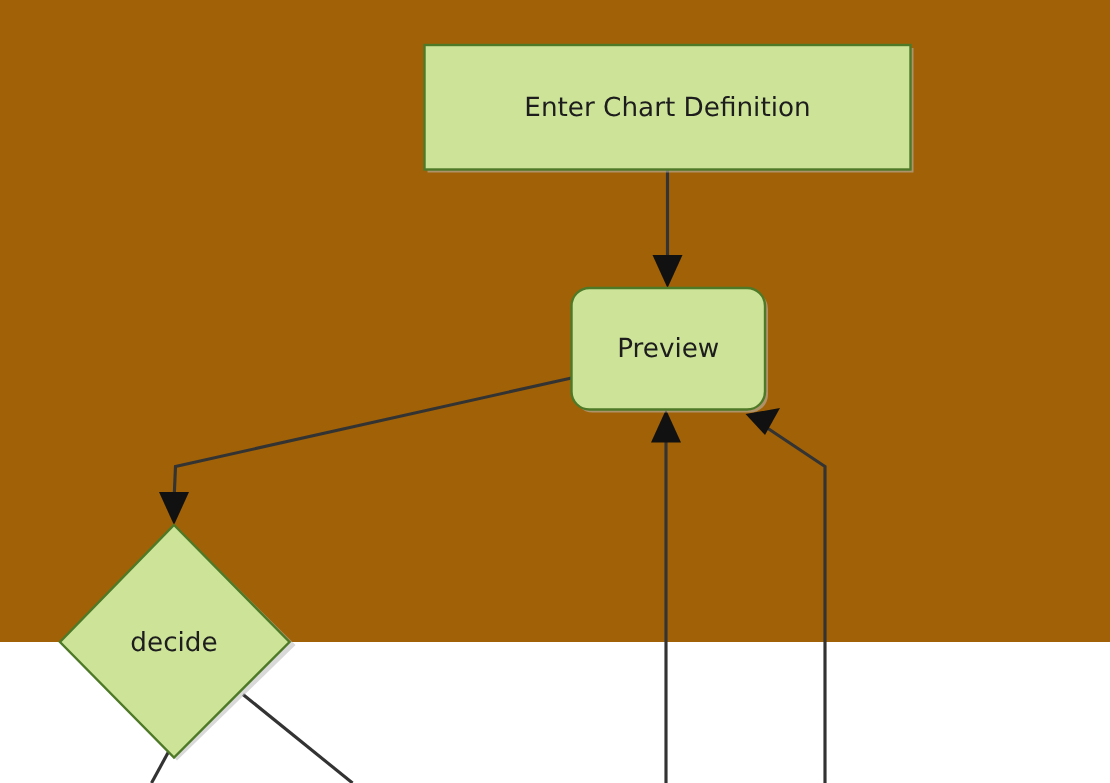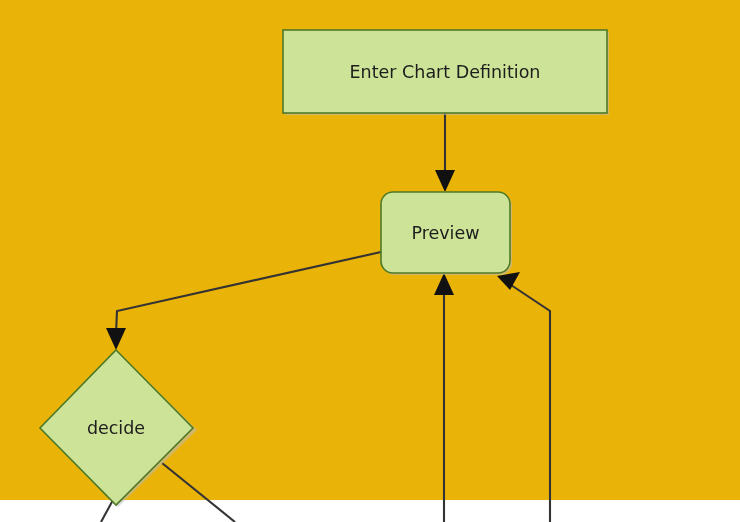--- a/index.html
+++ b/index.html
@@ -9,22 +9,22 @@
   }
   body {
     width: 740px;
     height: 522px;
     overflow: hidden;
     font-family: "DejaVu Sans", "Liberation Sans", sans-serif;
   }
   #flowchart-canvas {
     position: relative;
     width: 740px;
-    height: 500px;
-    background: #eab308;
+    height: 428px;
+    background: #a16207;
   }
   #flowchart-svg {
     position: absolute;
     top: 0;
     left: 0;
     width: 740px;
     height: 522px;
     display: block;
   }
   .node-label {

